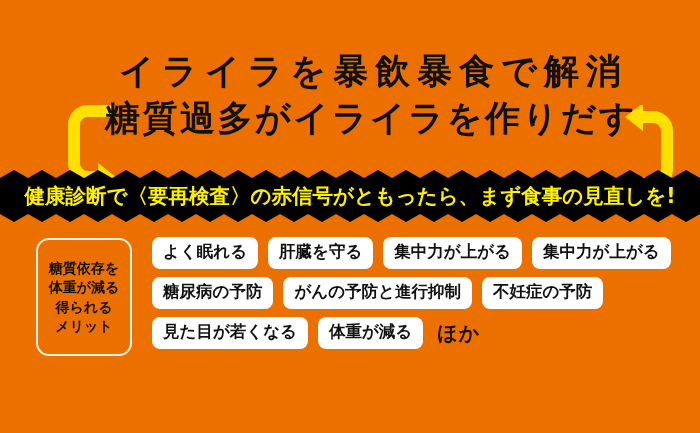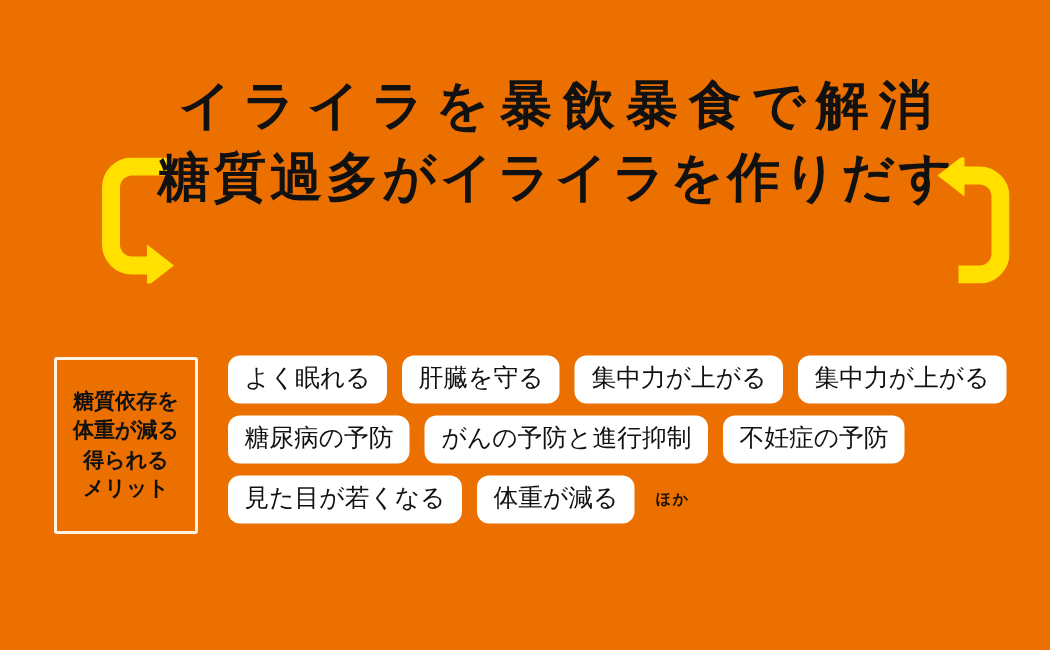--- a/index.html
+++ b/index.html
@@ -110,21 +110,21 @@
   }
 
   
   .caption-box {
     position: absolute;
     left: 36px;
     top: 2px;
     width: 96px;
     height: 118px;
     border: 2px solid #FFF4E2;
-    border-radius: 2px;
+    border-radius: 13px;
     box-sizing: border-box;
     display: flex;
     flex-direction: column;
     align-items: center;
     justify-content: center;
     gap: 1px;
   }
   .caption-line {
     color: #111111;
     font-size: 14px;
@@ -146,29 +146,29 @@
     align-items: center;
     gap: 10px;
     height: 34px;
     margin-bottom: 6px;
   }
   .pill {
     background: #FFFFFF;
     color: #111111;
     border-radius: 8px;
     font-size: 16.5px;
-    font-weight: 400;
+    font-weight: 700;
     line-height: 1;
     padding: 7px 11px 8px 11px;
     white-space: nowrap;
     box-sizing: border-box;
   }
   .plain-note {
     color: #1A1208;
-    font-size: 10px;
+    font-size: 20px;
     font-weight: 700;
     letter-spacing: 1px;
     white-space: nowrap;
     padding-left: 4px;
   }
 </style>
 </head>
 <body>
 
 <div id="stage">
@@ -186,20 +186,36 @@
     <div class="headline-line headline-line-2">糖質過多がイライラを作りだす</div>
 
     <div class="bracket bracket-right">
       <svg viewBox="0 0 52 84" xmlns="http://www.w3.org/2000/svg">
         <path d="M18 78 H32 A14 14 0 0 0 46 64 V26 A14 14 0 0 0 32 12 H18" fill="none" stroke="#FFE000" stroke-width="12" stroke-linecap="butt"></path>
         <path d="M22 26 L4 12 L22 -2 Z" fill="#FFE000"></path>
       </svg>
     </div>
   </div>
 
+  <div class="banner">
+    <svg class="banner-bg" viewBox="0 0 700 56" preserveAspectRatio="none">
+      <path fill="#000000" d="
+        M0,10 L14,2 L28,10 L42,2 L56,10 L70,2 L84,10 L98,2 L112,10 L126,2
+        L140,10 L154,2 L168,10 L182,2 L196,10 L210,2 L224,10 L238,2 L252,10 L266,2
+        L280,10 L294,2 L308,10 L322,2 L336,10 L350,2 L364,10 L378,2 L392,10 L406,2
+        L420,10 L434,2 L448,10 L462,2 L476,10 L490,2 L504,10 L518,2 L532,10 L546,2
+        L560,10 L574,2 L588,10 L602,2 L616,10 L630,2 L644,10 L658,2 L672,10 L686,2 L700,10
+        L700,46 L686,54 L672,46 L658,54 L644,46 L630,54 L616,46 L602,54 L588,46 L574,54
+        L560,46 L546,54 L532,46 L518,54 L504,46 L490,54 L476,46 L462,54 L448,46 L434,54
+        L420,46 L406,54 L392,46 L378,54 L364,46 L350,54 L336,46 L322,54 L308,46 L294,54
+        L280,46 L266,54 L252,46 L238,54 L224,46 L210,54 L196,46 L182,54 L168,46 L154,54
+        L140,46 L126,54 L112,46 L98,54 L84,46 L70,54 L56,46 L42,54 L28,46 L14,54 L0,46 Z"></path>
+    </svg>
+    <div class="banner-text">健康診断で〈要再検査〉の赤信号がともったら、まず食事の見直しを!</div>
+  </div>
 
   <div class="benefits">
 
     <div class="caption-box">
       <div class="caption-line">糖質依存を</div>
       <div class="caption-line">体重が減る</div>
       <div class="caption-line">得られる</div>
       <div class="caption-line">メリット</div>
     </div>
 

